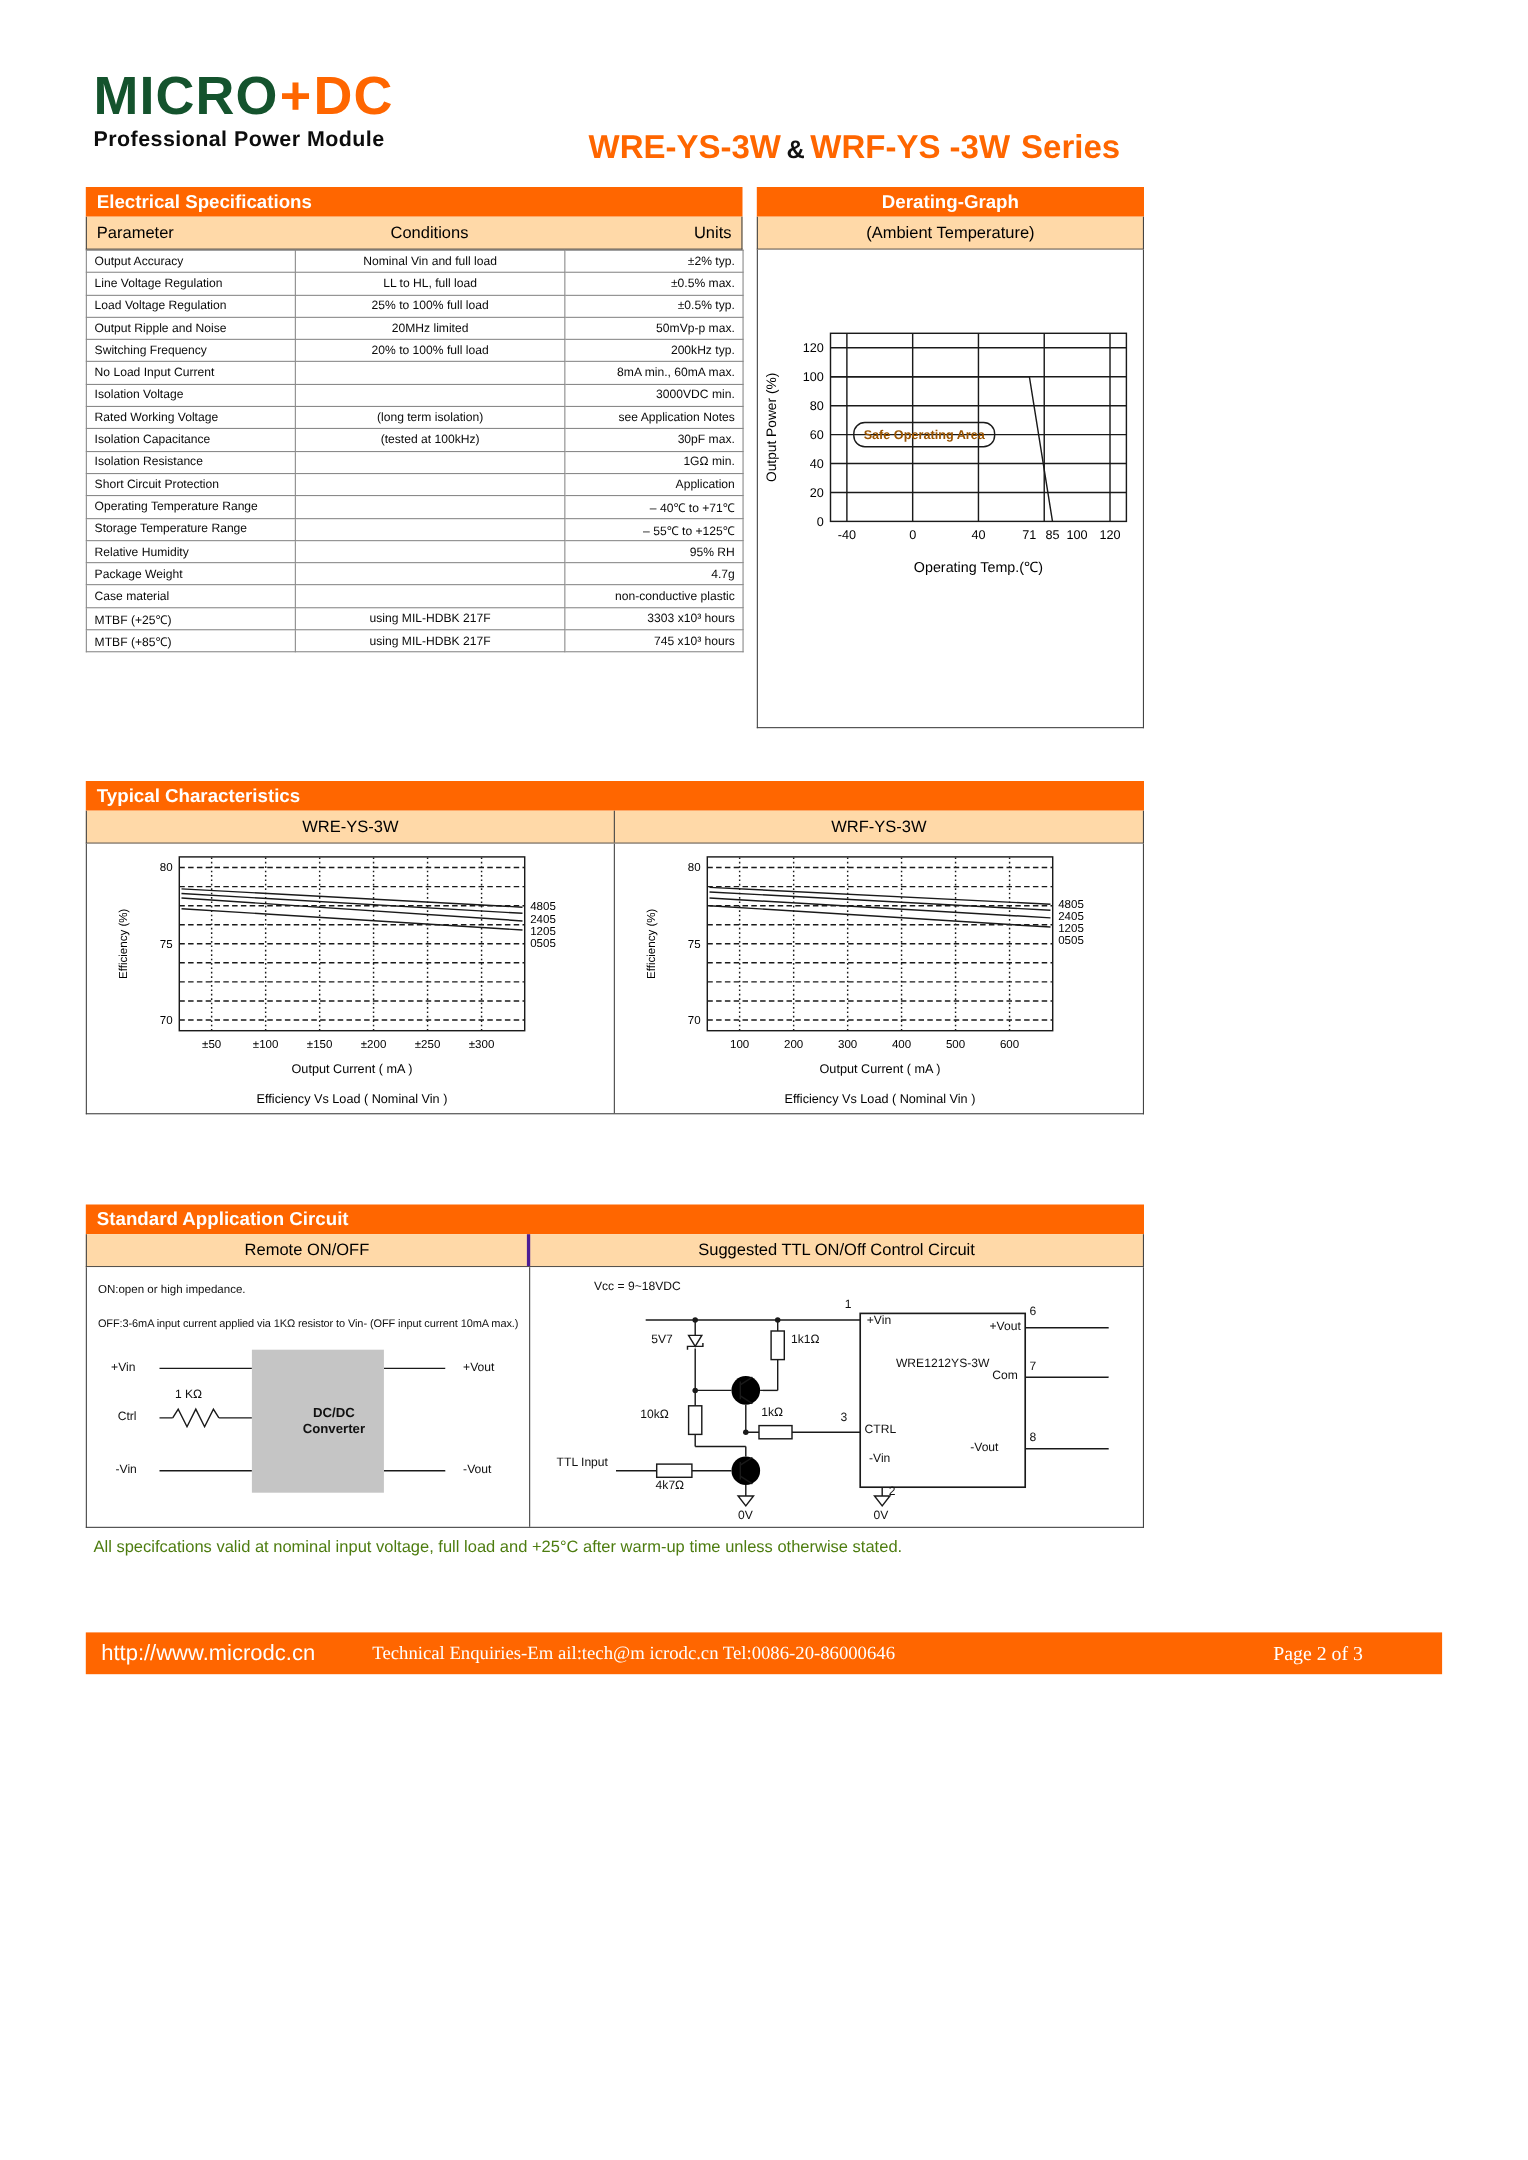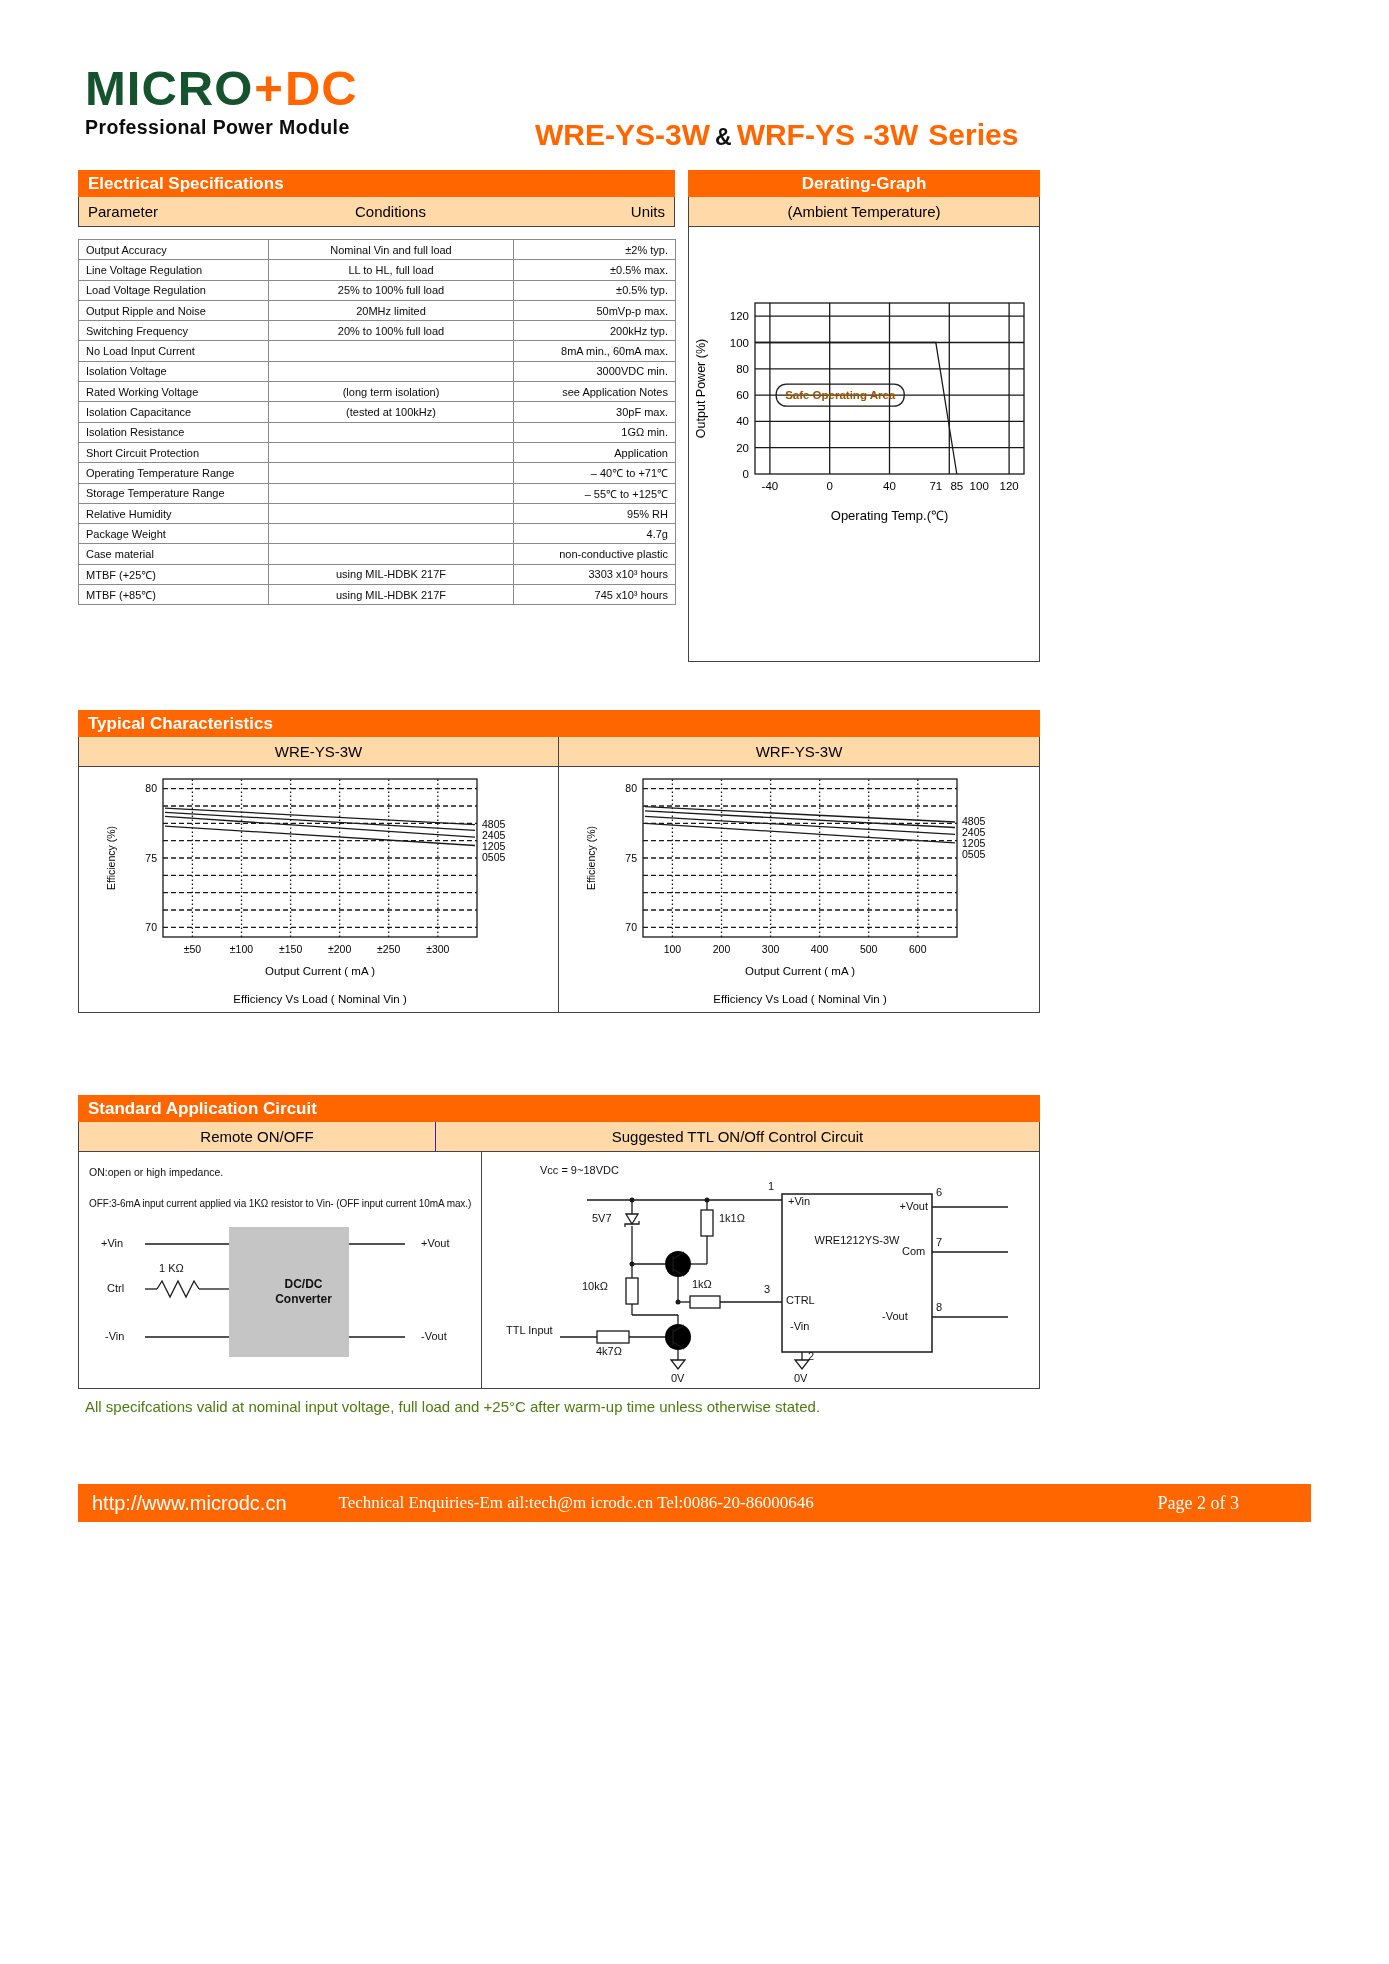--- a/index.html
+++ b/index.html
@@ -23,42 +23,42 @@
   .obar { background:#FF6600; color:#fff; font-weight:bold; font-size:17px; height:27px; display:flex; align-items:center; padding-left:10px; }
   .obar.center { justify-content:center; padding-left:0; }
   .prow { background:#FFD9A8; height:30px; border:1px solid #444; border-top:none; font-size:15px; color:#000; display:flex; align-items:center; }
 
   
   .es-box { position:absolute; left:78px; top:170px; width:597px; }
   .es-cols { justify-content:flex-start; }
   .es-cols .h0 { width:190px; padding-left:9px; }
   .es-cols .h1 { width:245px; text-align:center; }
   .es-cols .h2 { width:162px; text-align:right; padding-right:9px; }
-  table.spec { width:100%; border-collapse:collapse; table-layout:fixed; font-size:11px; border:1px solid #444;margin-top:12px; }
+  table.spec { width:100%; border-collapse:collapse; table-layout:fixed; font-size:11px; border:1px solid #444; }
   table.spec td { border:1px solid #8a8a8a; height:20.3px; padding:0 7px; overflow:hidden; white-space:nowrap; color:#0a0a0a; }
   table.spec td.c1 { text-align:center; }
   table.spec td.c2 { text-align:right; }
 
   
   .dg-box { position:absolute; left:688px; top:170px; width:352px; }
   .dg-body { height:435px; border:1px solid #444; border-top:none; position:relative; background:#fff; }
 
   
   .tc-box { position:absolute; left:78px; top:710px; width:962px; }
   .tc-titles { justify-content:flex-start; padding:0; }
   .tc-titles .t1, .tc-titles .t2 { width:50%; height:100%; display:flex; align-items:center; justify-content:center; }
   .tc-titles .t1 { border-right:1px solid #444; }
   .tc-body { height:246px; border:1px solid #444; border-top:none; display:flex; background:#fff; }
   .tc-half { width:50%; position:relative; }
   .tc-half.l { border-right:1px solid #444; }
 
   
   .ac-box { position:absolute; left:78px; top:1095px; width:962px; }
   .ac-titles { padding:0; }
-  .ac-titles .t1 { width:357px; height:100%; border-right:1px solid #4c1d95; display:flex; align-items:center; justify-content:center; }
+  .ac-titles .t1 { width:403px; height:100%; border-right:3px solid #4c1d95; display:flex; align-items:center; justify-content:center; }
   .ac-titles .t2 { flex:1; height:100%; display:flex; align-items:center; justify-content:center; }
   .ac-body { height:237px; border:1px solid #444; border-top:none; display:flex; background:#fff; }
   .ac-left { width:403px; border-right:1px solid #444; position:relative; overflow:hidden; }
   .ac-right { flex:1; position:relative; overflow:hidden; }
 
   .chart-holder { position:absolute; }
   .abs-svg { position:absolute; left:0; top:0; }
   .ac-text { position:absolute; font-size:10.5px; color:#111; white-space:nowrap; }
   .ac-text.small { font-size:10px; letter-spacing:-0.1px; }
   .clabel { position:absolute; font-size:11px; color:#111; white-space:nowrap; }

